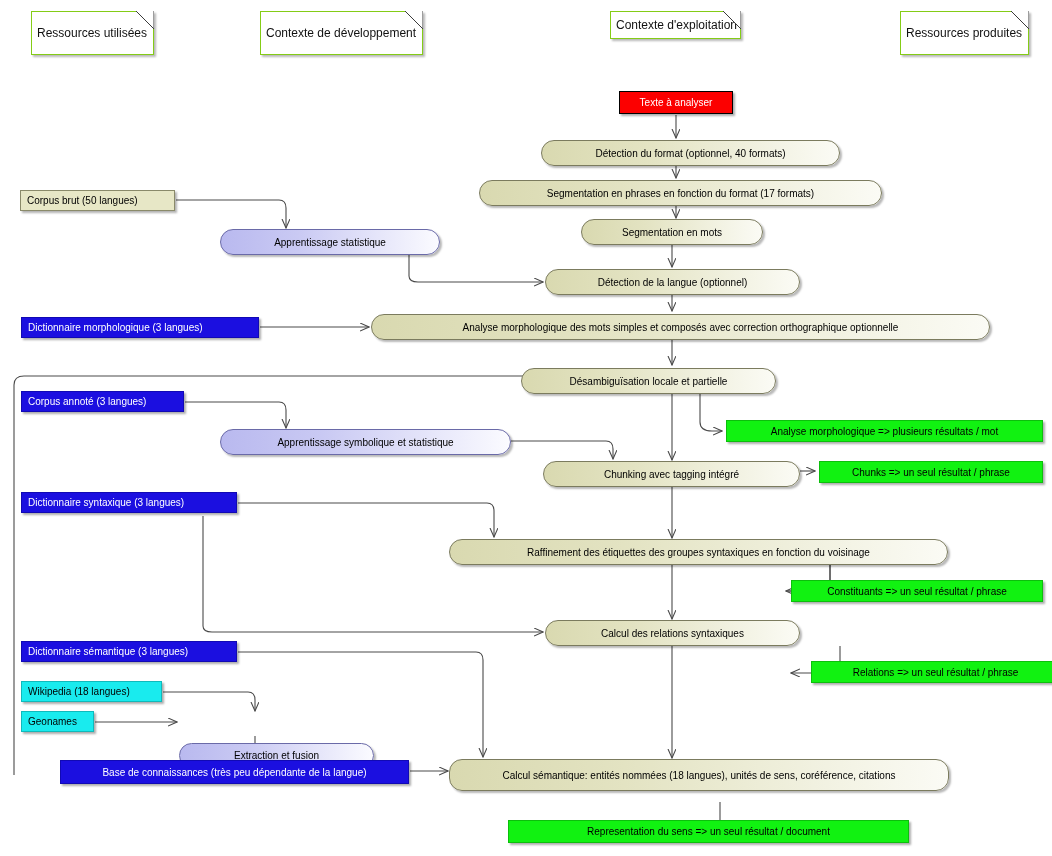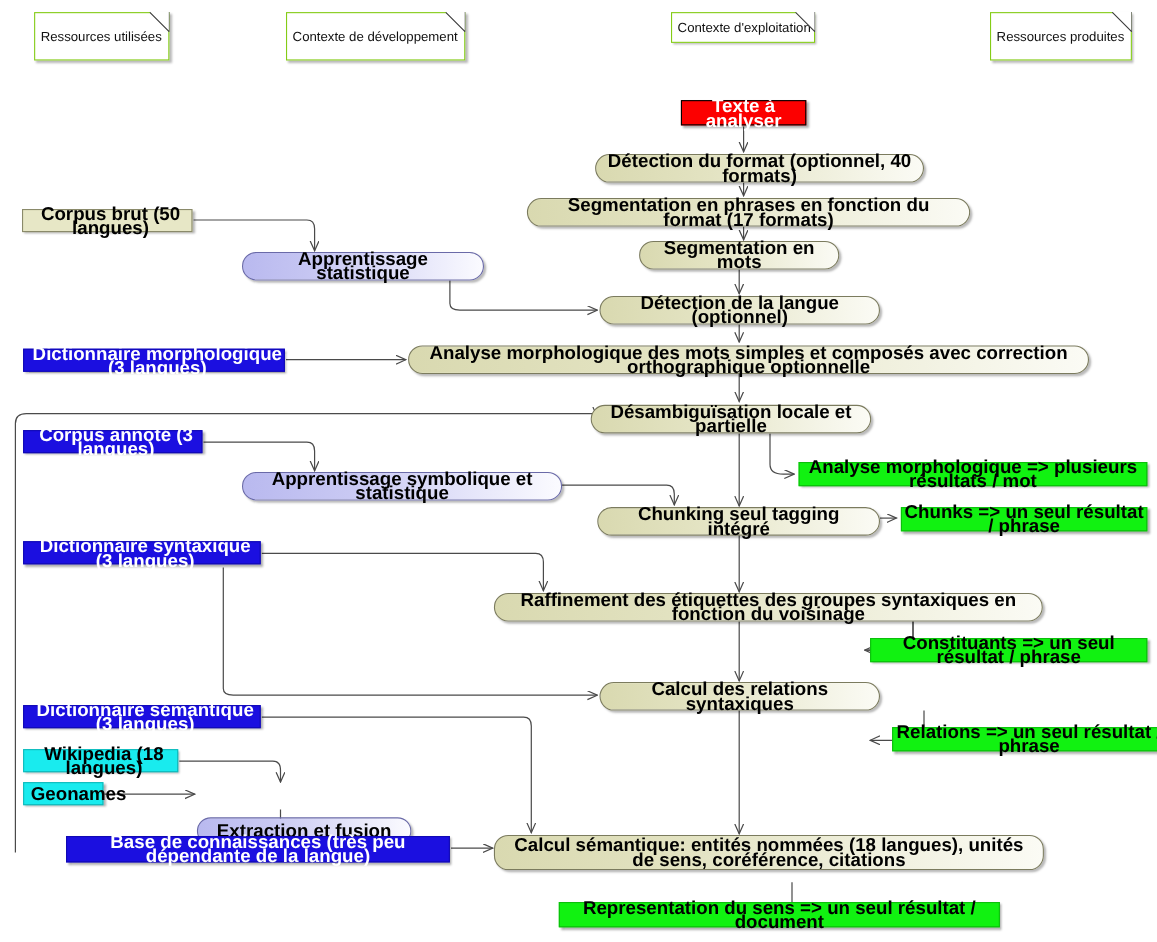--- a/index.html
+++ b/index.html
@@ -3,21 +3,21 @@
 <meta charset="utf-8">
 <style>
   html,body{margin:0;padding:0;background:#ffffff;}
   body{
     width:1052px;height:856px;
     font-family:"Liberation Sans","DejaVu Sans",sans-serif;
     position:relative;overflow:hidden;
   }
   #canvas{position:absolute;left:0;top:0;width:1052px;height:856px;}
   .node{position:absolute;box-sizing:border-box;display:flex;align-items:center;
-        justify-content:center;text-align:center;font-weight:bold;font-size:17px;
+        justify-content:center;text-align:center;font-weight:normal;font-size:10px;
         line-height:13px;color:#000;}
   
   .note{background:#ffffff;border:1px solid #84cc16;color:#111;font-weight:normal;
         font-size:12px;justify-content:flex-start;padding-left:5px;
         box-shadow:2px 2px 2px rgba(0,0,0,.28);}
   .note .foldline{position:absolute;right:-1px;top:-1px;width:18px;height:18px;overflow:hidden;}
   
   .proc{border:1px solid #7b7b5e;border-radius:13px;
         background:linear-gradient(to right,#d9d9b0 0%,#e3e3c2 35%,#fbfbf5 100%);
         box-shadow:2px 2px 2px rgba(0,0,0,.28);padding:0 8px;}
@@ -147,26 +147,26 @@
 </div>
 
 <div class="node proc" style="left:545px;top:269px;width:255px;height:26px;">
   <span>Détection de la langue (optionnel)</span>
 </div>
 
 <div class="node proc" style="left:371px;top:314px;width:619px;height:26px;">
   <span>Analyse morphologique des mots simples et composés avec correction orthographique optionnelle</span>
 </div>
 
-<div class="node proc" style="left:537px;top:368px;width:255px;height:26px;">
+<div class="node proc" style="left:521px;top:368px;width:255px;height:26px;">
   <span>Désambiguïsation locale et partielle</span>
 </div>
 
 <div class="node proc" style="left:543px;top:461px;width:257px;height:26px;">
-  <span>Chunking seul tagging intégré</span>
+  <span>Chunking avec tagging intégré</span>
 </div>
 
 <div class="node proc" style="left:449px;top:539px;width:499px;height:26px;">
   <span>Raffinement des étiquettes des groupes syntaxiques en fonction du voisinage</span>
 </div>
 
 <div class="node proc" style="left:545px;top:620px;width:255px;height:26px;">
   <span>Calcul des relations syntaxiques</span>
 </div>
 

